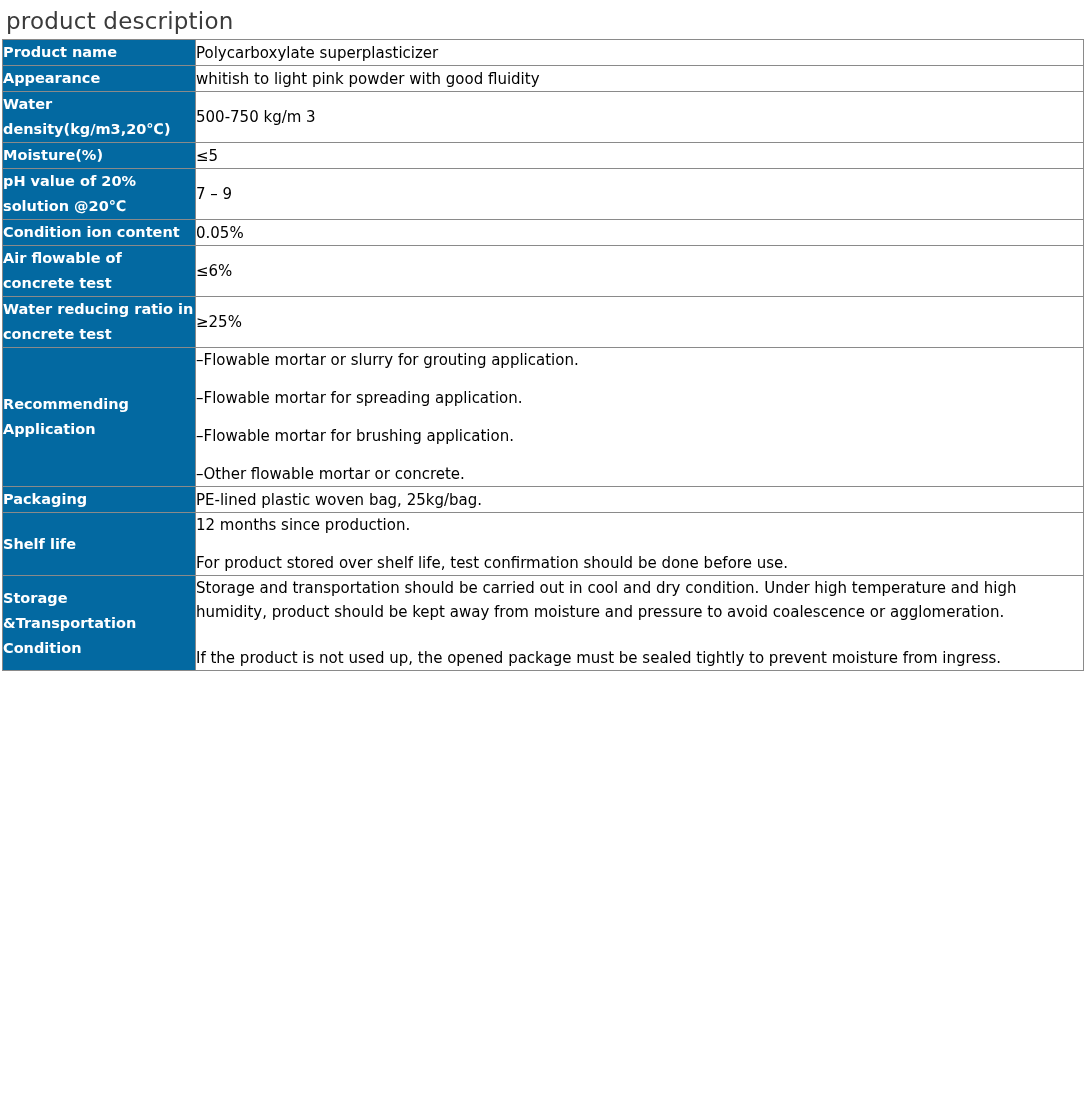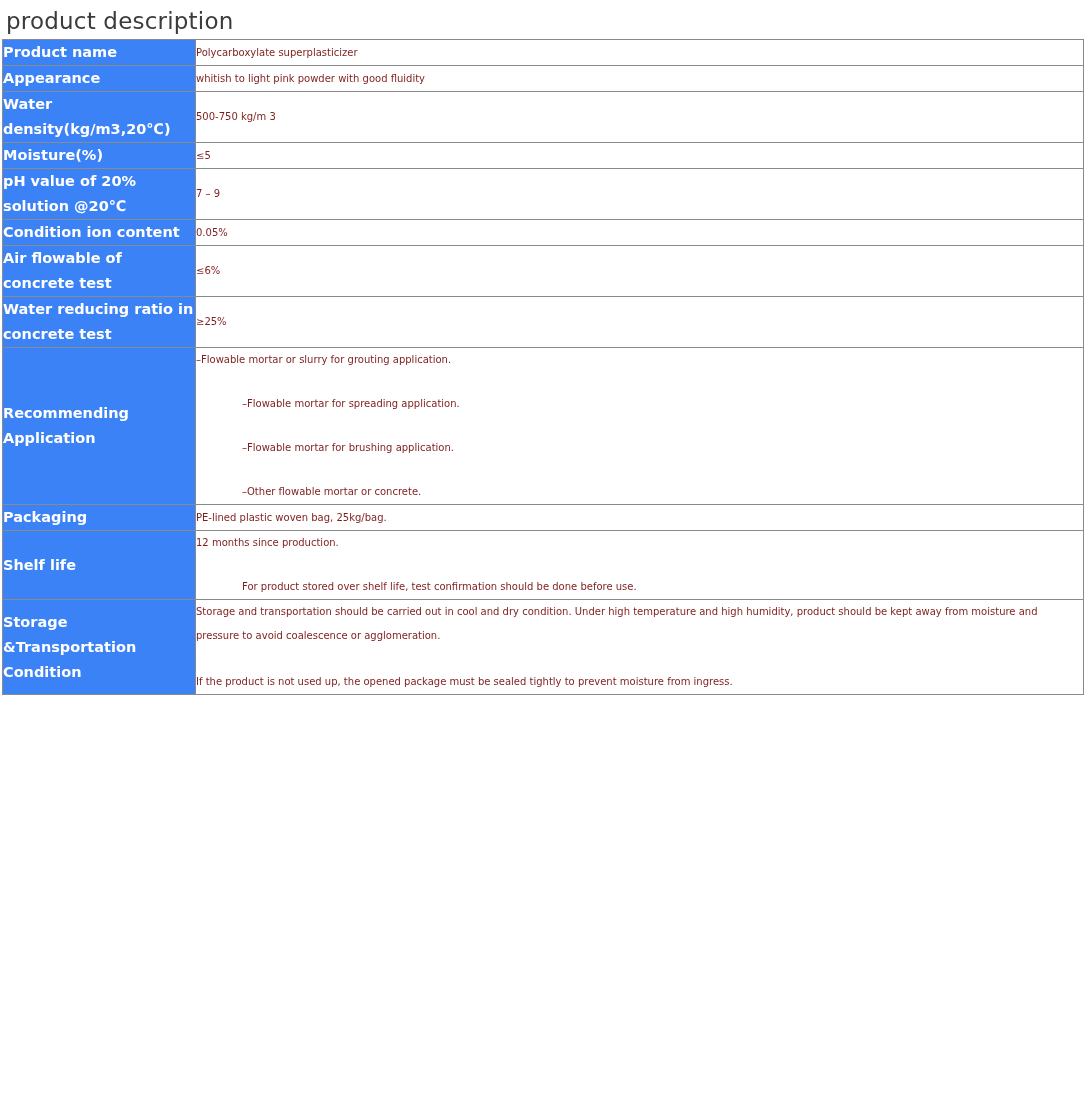--- a/index.html
+++ b/index.html
@@ -39,45 +39,44 @@
   }
   table.spec col.c-label { width: 193px; }
   table.spec col.c-value { width: 888px; }
 
   table.spec td {
     border: 1px solid #8a8a8a;
     vertical-align: middle;
     padding: 0;
   }
   td.label {
-    background: #3b82f6;
+    background: #0369a1;
     color: #ffffff;
     font-weight: bold;
     font-size: 14.5px;
     line-height: 25px;
     padding: 6px 0 6px 9px;
     vertical-align: middle;
   }
   td.value {
-    color: #7f1d1d;
-    font-size: 10px;
+    color: #000000;
+    font-size: 15px;
     line-height: 24px;
     padding: 6px 8px 6px 6px;
     vertical-align: middle;
     background: #ffffff;
   }
   td.value p {
     margin: 0;
   }
   td.value p + p {
     margin-top: 26px;
   }
   td.value.tight p + p {
-    margin-top: 20px;
-    padding-left: 46px;
+    margin-top: 14px;
   }
   td.value.para p + p {
     margin-top: 22px;
   }
 </style>
 </head>
 <body>
 
 <div class="page">
 

